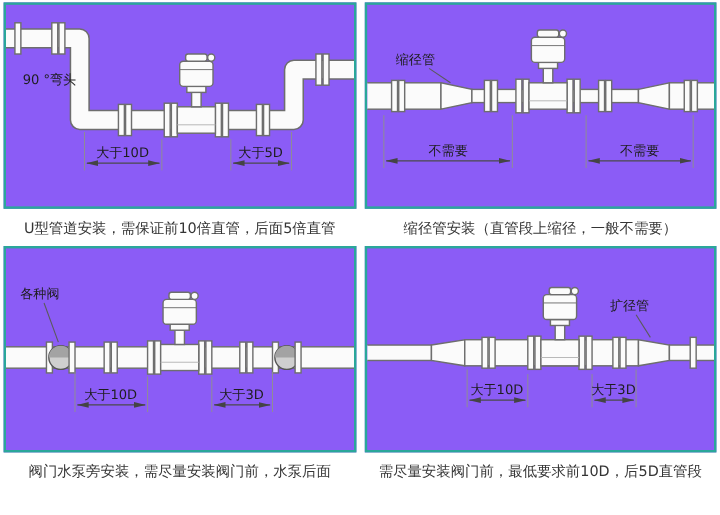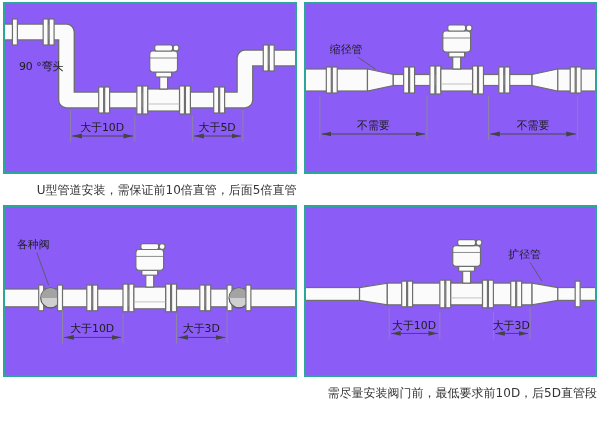--- a/index.html
+++ b/index.html
@@ -7,21 +7,21 @@
   html,body { margin:0; padding:0; }
   body {
     width:600px; height:429px; background:#fff;
     font-family:"DejaVu Sans","Liberation Sans",sans-serif;
     overflow:hidden;
   }
   .grid { display:grid; grid-template-columns:1fr 1fr; column-gap:7px; padding:2px 3px 0; }
   .panel { display:flex; flex-direction:column; }
   .box { border:2px solid var(--accent); height:172px; background:#8b5cf6; overflow:hidden; }
   .box svg { display:block; width:100%; height:100%; }
-  .caption { text-align:right; font-size:12px; color:var(--ink); margin:7px 0 6px; line-height:1.5; }
+  .caption { text-align:center; font-size:12px; color:var(--ink); margin:7px 0 6px; line-height:1.5; }
   .caption div { white-space:nowrap; }
   .defs { position:absolute; width:0; height:0; }
   .part { fill:#fbfbfb; stroke:var(--line); stroke-width:1.2; }
   .pipe-outer { fill:none; stroke:var(--line); stroke-width:17; stroke-linejoin:round; }
   .pipe-inner { fill:none; stroke:#fbfbfb; stroke-width:14.4; stroke-linejoin:round; }
   .dimline { stroke:#4a4a4a; stroke-width:1; }
   .ext { stroke:#8f8f8f; stroke-width:0.8; }
   .leader { stroke:#5a5a5a; stroke-width:0.9; fill:none; }
   .dimtext { font-size:11px; fill:#1d1d1d; }
 </style>
@@ -110,20 +110,23 @@
         <line class="ext" x1="14" y1="92" x2="14" y2="136"></line>
         <line class="ext" x1="122" y1="92" x2="122" y2="136"></line>
         <line class="ext" x1="184" y1="92" x2="184" y2="136"></line>
         <line class="ext" x1="274" y1="92" x2="274" y2="136"></line>
         <line class="dimline" x1="16" y1="130" x2="120" y2="130" marker-start="url(#ah)" marker-end="url(#ah)"></line>
         <text class="dimtext" x="68" y="125" text-anchor="middle">不需要</text>
         <line class="dimline" x1="186" y1="130" x2="272" y2="130" marker-start="url(#ah)" marker-end="url(#ah)"></line>
         <text class="dimtext" x="229" y="125" text-anchor="middle">不需要</text>
       </svg>
     </div>
+    <div class="caption">
+      <div>缩径管安装（直管段上缩径，一般不需要）</div>
+    </div>
   </section>
 
   <section class="panel">
     <div class="box">
       <svg viewBox="0 0 292 170" preserveAspectRatio="none">
         <rect class="part" x="-6" y="83" width="304" height="18"></rect>
         <use href="#vv" transform="translate(46,92)"></use>
         <use href="#fp" transform="translate(88,92)"></use>
         <use href="#fm" transform="translate(146,92)"></use>
         <use href="#fp" transform="translate(202,92)"></use>
@@ -134,20 +137,21 @@
         <line class="ext" x1="119" y1="108" x2="119" y2="138"></line>
         <line class="ext" x1="173" y1="108" x2="173" y2="138"></line>
         <line class="ext" x1="224" y1="104" x2="224" y2="138"></line>
         <line class="dimline" x1="60" y1="132" x2="117" y2="132" marker-start="url(#ah)" marker-end="url(#ah)"></line>
         <text class="dimtext" x="88" y="127" text-anchor="middle">大于10D</text>
         <line class="dimline" x1="175" y1="132" x2="222" y2="132" marker-start="url(#ah)" marker-end="url(#ah)"></line>
         <text class="dimtext" x="198" y="127" text-anchor="middle">大于3D</text>
       </svg>
     </div>
     <div class="caption">
+      <div>阀门水泵旁安装，需尽量安装阀门前，水泵后面</div>
     </div>
   </section>
 
   <section class="panel">
     <div class="box">
       <svg viewBox="0 0 292 170" preserveAspectRatio="none">
         <rect class="part" x="-6" y="81.5" width="60" height="13"></rect>
         <polygon class="part" points="54,81.5 82,77 82,99 54,94.5"></polygon>
         <rect class="part" x="82" y="77" width="146" height="22"></rect>
         <polygon class="part" points="228,77 254,81.5 254,94.5 228,99"></polygon>

